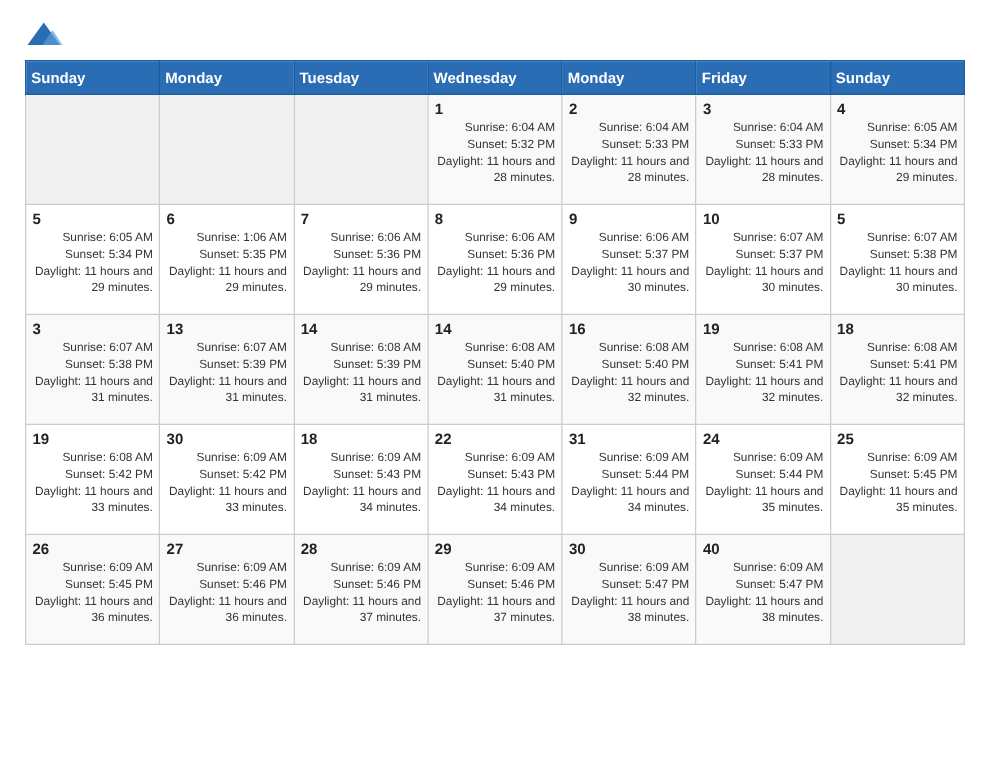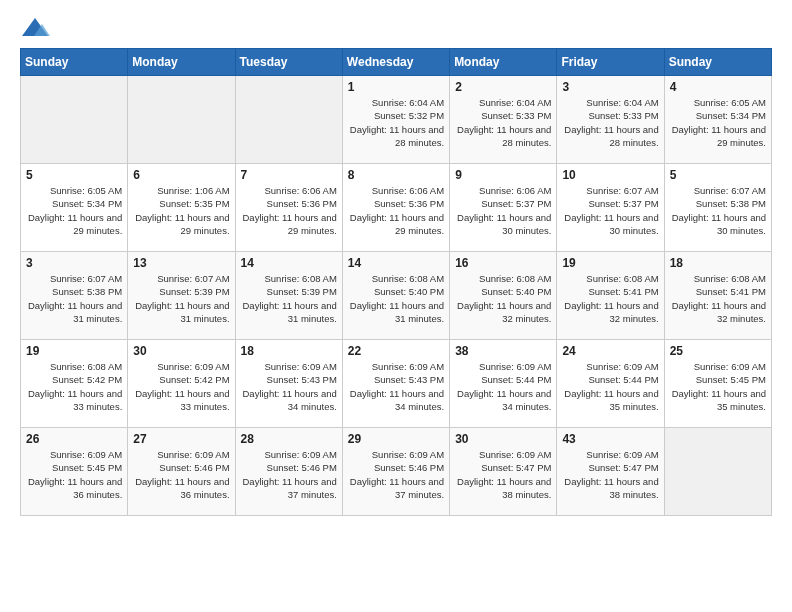--- a/index.html
+++ b/index.html
@@ -285,21 +285,21 @@
 and 34 minutes.</div>
         </td>
         <td>
           <div class="day-number">22</div>
           <div class="day-info">Sunrise: 6:09 AM
 Sunset: 5:43 PM
 Daylight: 11 hours
 and 34 minutes.</div>
         </td>
         <td>
-          <div class="day-number">38</div>
+          <div class="day-number">31</div>
           <div class="day-info">Sunrise: 6:09 AM
 Sunset: 5:44 PM
 Daylight: 11 hours
 and 34 minutes.</div>
         </td>
         <td>
           <div class="day-number">24</div>
           <div class="day-info">Sunrise: 6:09 AM
 Sunset: 5:44 PM
 Daylight: 11 hours
@@ -343,21 +343,21 @@
 and 37 minutes.</div>
         </td>
         <td>
           <div class="day-number">30</div>
           <div class="day-info">Sunrise: 6:09 AM
 Sunset: 5:47 PM
 Daylight: 11 hours
 and 38 minutes.</div>
         </td>
         <td>
-          <div class="day-number">43</div>
+          <div class="day-number">40</div>
           <div class="day-info">Sunrise: 6:09 AM
 Sunset: 5:47 PM
 Daylight: 11 hours
 and 38 minutes.</div>
         </td>
         <td class="empty-cell"></td>
       </tr>
     </tbody>
 </table>
 

